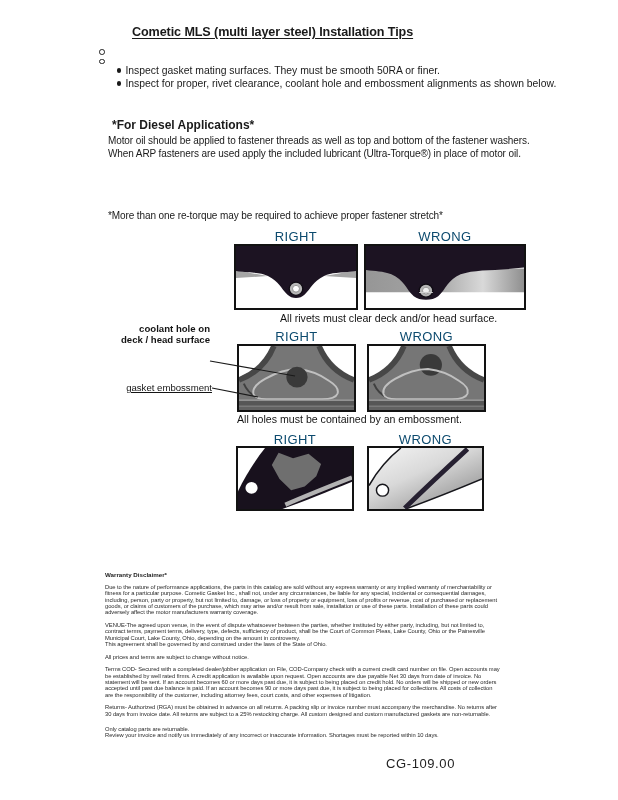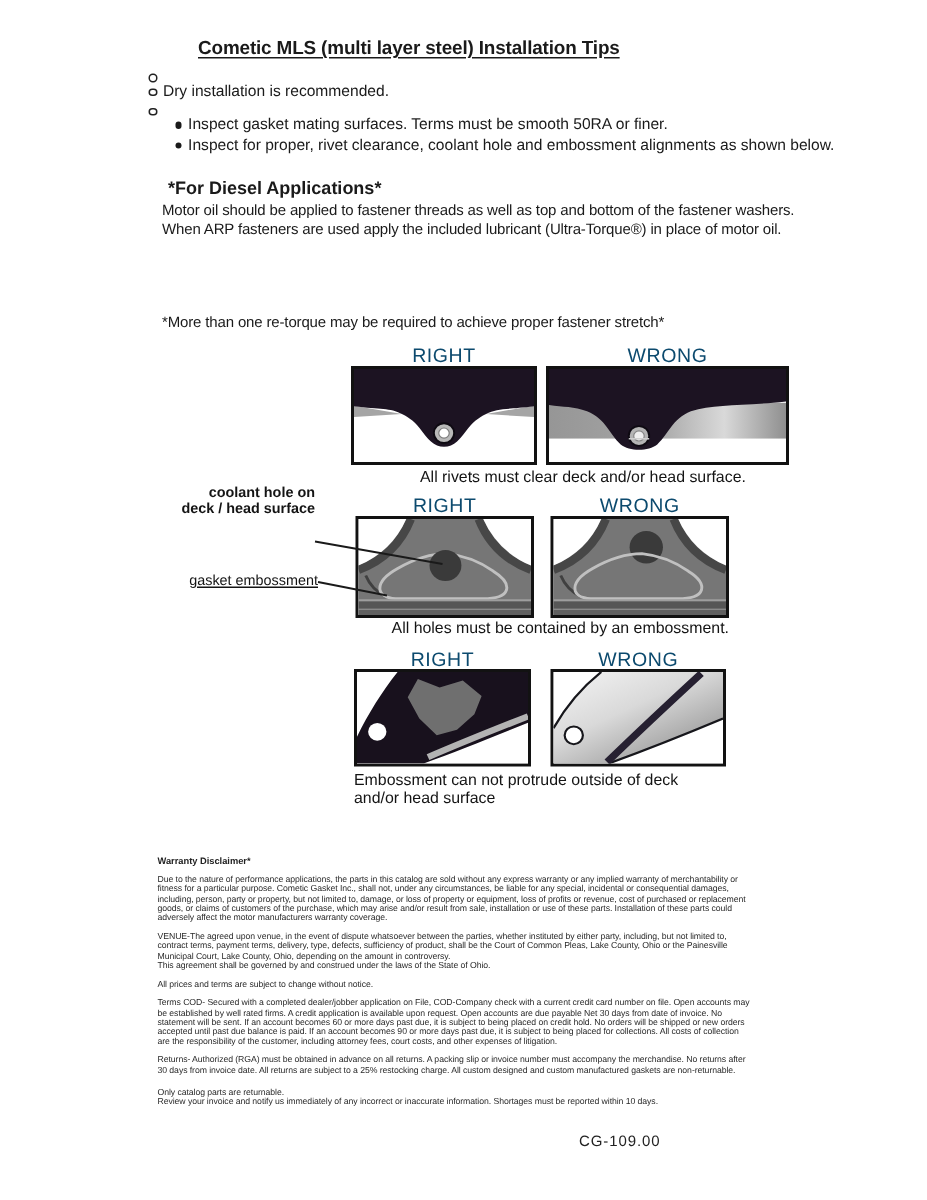--- a/index.html
+++ b/index.html
@@ -27,43 +27,39 @@
   .dlabel{font-size:13px;letter-spacing:0.4px;text-align:center;color:#0c4a6e;}
   .caption{font-size:10.6px;color:#141414;line-height:11.5px;}
   .dbox{border:2px solid #121212;background:#fff;line-height:0;}
   .ann{font-size:9.6px;line-height:11px;text-align:right;color:#141414;}
   .ann-lines{pointer-events:none;z-index:5;}
   
   .disc{left:105px;top:571px;width:480px;}
   .disc-h{font-size:6.2px;font-weight:bold;margin:0 0 6px 0;color:#222;}
   .disc-p{font-size:5.8px;line-height:6.3px;letter-spacing:-0.05px;margin:0 0 6.5px 0;color:#2a2a2a;}
   .disc-p.last{margin-top:9px;}
-  .page-code{left:386px;top:756px;font-size:10px;letter-spacing:0.6px;color:#222;}
+  .page-code{left:386px;top:756px;font-size:13px;letter-spacing:0.6px;color:#222;}
 </style>
 </head>
 <body>
 
 <div class="page">
 
   <div class="abs title">Cometic MLS (multi layer steel) Installation Tips</div>
 
   <div class="abs bullets">
     <div class="b-row">
       <span class="bullet-o"></span>
     </div>
     <div class="b-row">
       <span class="bullet-o"></span>
-      <span>Dry installation is recommended.</span>
-    </div>
-    <div class="b-row">
-      <span class="bullet-o"></span>
     </div>
     <div class="b-row b-sub">
       <span class="bullet-f"></span>
-      <span>Inspect gasket mating surfaces.  Terms must be smooth 50RA or finer.</span>
+      <span>Inspect gasket mating surfaces.  They must be smooth 50RA or finer.</span>
     </div>
     <div class="b-row b-sub">
       <span class="bullet-f"></span>
       <span>Inspect for proper, rivet clearance, coolant hole and embossment alignments as shown below.</span>
     </div>
   </div>
 
   <div class="abs diesel-h">*For Diesel Applications*</div>
   <div class="abs bodytext pre" style="top:134px;">Motor oil should be applied to fastener threads as well as top and bottom of the fastener washers.
 When ARP fasteners are used apply the included lubricant (Ultra-Torque®) in place of motor oil.</div>
@@ -143,21 +139,21 @@
       <path d="M5,40 Q9,50 19,55" stroke="#404040" stroke-width="2" fill="none"></path>
       <circle cx="64" cy="20" r="11.5" fill="#3a3a3a"></circle>
       <path d="M15,51 Q13,43 27,35 Q45,24.5 61,24.5 Q79,26.5 93,37 Q104,44 102,50.5 Q100,56.5 86,56.5 L28,56.5 Q17,56.5 15,51 Z" fill="none" stroke="#c0c0c0" stroke-width="2"></path>
       <line x1="0" y1="57.5" x2="119" y2="57.5" stroke="#9e9e9e" stroke-width="1.4"></line>
       <rect x="0" y="58.5" width="119" height="5" fill="#565656"></rect>
       <line x1="0" y1="64" x2="119" y2="64" stroke="#8a8a8a" stroke-width="1"></line>
       <rect x="0" y="64.5" width="119" height="3.5" fill="#616161"></rect>
     </svg>
   </div>
 
-  <div class="abs caption" style="left:237px;top:414px;width:249px;text-align:right;">All holes must be contained by an embossment.</div>
+  <div class="abs caption" style="left:237px;top:414px;width:249px;text-align:left;">All holes must be contained by an embossment.</div>
 
   <div class="abs dlabel" style="left:236px;top:432px;width:118px;">RIGHT</div>
   <div class="abs dlabel" style="left:367px;top:432px;width:117px;">WRONG</div>
 
   <div class="abs dbox" style="left:236px;top:446px;">
     <svg width="114" height="61" viewBox="0 0 118 65" preserveAspectRatio="none">
       <rect width="118" height="65" fill="#ffffff"></rect>
       <path d="M28,0 H118 V36 C93,46.5 68,57 46,65 H0 V46 C7.5,30 17.5,13.5 28,0 Z" fill="#18111d"></path>
       <path d="M118,31.5 C92,42 68,52 49,60.5" stroke="#b3b3b3" stroke-width="4.5" fill="none"></path>
       <path d="M42,5 L57,11 L73,6 L86,17 L81,30 L69,41 L55,45 L43,33 L35,18 Z" fill="#6f6f6f"></path>
@@ -176,22 +172,20 @@
       </defs>
       <rect width="117" height="65" fill="#ffffff"></rect>
       <path d="M33,0 H117 V33 C88,45.5 62,56 38,65 H0 V40 C8,25.5 19.5,11 33,0 Z" fill="url(#g2)"></path>
       <path d="M33,0 C19.5,11 8,25.5 0,40" stroke="#17171c" stroke-width="1.6" fill="none"></path>
       <path d="M117,33 C88,45.5 62,56 38,65" stroke="#17171c" stroke-width="1.6" fill="none"></path>
       <path d="M102,1 C83,19 60,41 37,64" stroke="#262031" stroke-width="5" fill="none"></path>
       <circle cx="14" cy="45" r="6.3" fill="#ffffff" stroke="#17171c" stroke-width="1.5"></circle>
     </svg>
   </div>
 
-  <div class="abs caption pre" style="left:236px;top:515px;">Embossment can not protrude outside of deck
-and/or head surface</div>
 
   <div class="abs disc">
     <div class="disc-h">Warranty Disclaimer*</div>
     <p class="disc-p pre">Due to the nature of performance applications, the parts in this catalog are sold without any express warranty or any implied warranty of merchantability or
 fitness for a particular purpose.  Cometic Gasket Inc., shall not, under any circumstances, be liable for any special, incidental or consequential damages,
 including, person, party or property, but not limited to, damage, or loss of property or equipment, loss of profits or revenue, cost of purchased or replacement
 goods, or claims of customers of the purchase, which may arise and/or result from sale, installation or use of these parts.  Installation of these parts could
 adversely affect the motor manufacturers warranty coverage.</p>
     <p class="disc-p pre">VENUE-The agreed upon venue, in the event of dispute whatsoever between the parties, whether instituted by either party, including, but not limited to,
 contract terms, payment terms, delivery, type, defects, sufficiency of product, shall be the Court of Common Pleas, Lake County, Ohio or the Painesville

